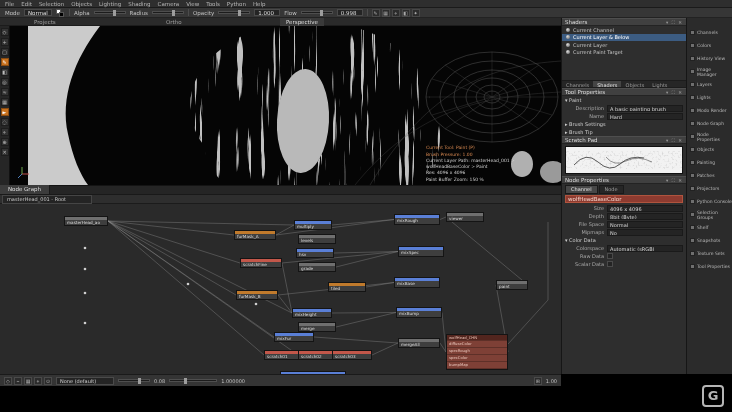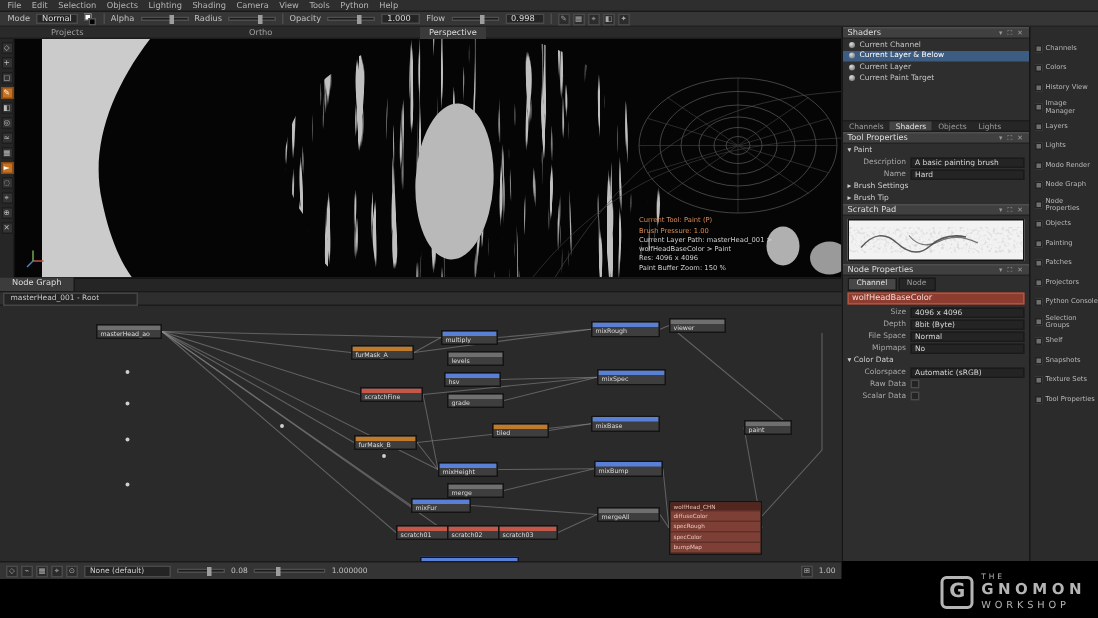--- a/index.html
+++ b/index.html
@@ -579,20 +579,15 @@
         <i style="left:30%"></i>
       </span>
     <span>1.000000</span>
     <span style="flex:1"></span>
     <span class="bt-icon">⊞</span>
     <span>1.00</span>
   </div>
 
   <div id="logo">
     <div id="logo-mark">G</div>
-    <div>
-      <div id="logo-the">THE</div>
-      <div id="logo-gnomon">GNOMON</div>
-      <div id="logo-workshop">WORKSHOP</div>
-    </div>
   </div>
 
 </div>
 
 </body></html>

